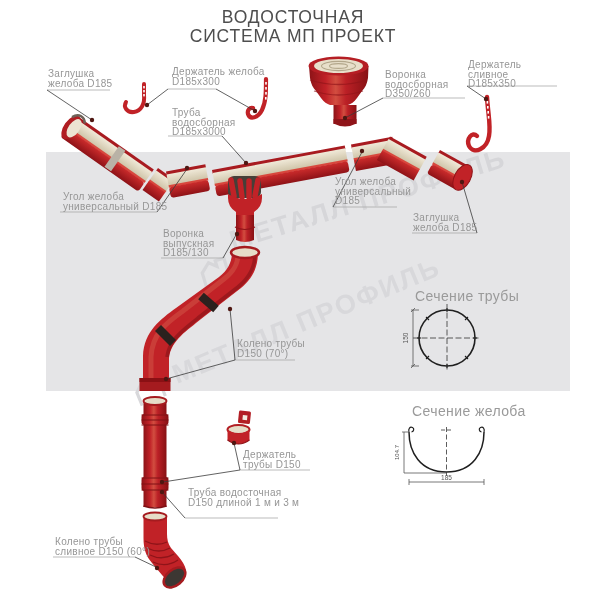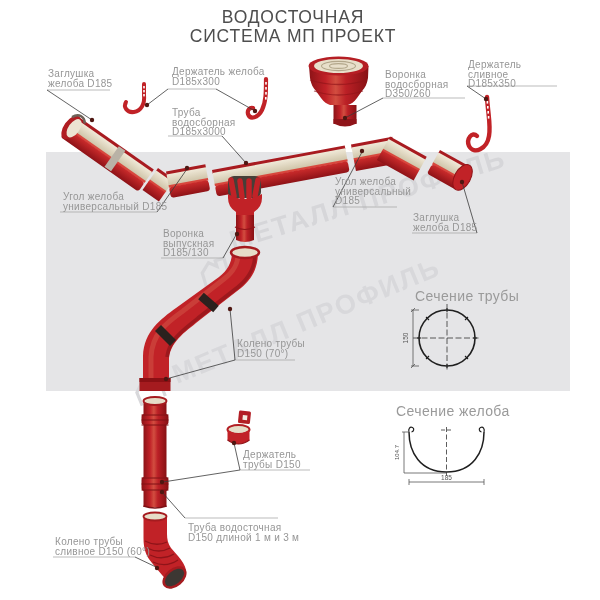--- a/index.html
+++ b/index.html
@@ -327,25 +327,25 @@
   <div>D185/130</div>
 </div>
 <div class="co" style="left:237px;top:339px">
   <div>Колено трубы</div>
   <div>D150 (70°)</div>
 </div>
 <div class="co" style="left:243px;top:450px">
   <div>Держатель</div>
   <div>трубы D150</div>
 </div>
-<div class="co" style="left:188px;top:523px">
+<div class="co" style="left:188px;top:488px">
   <div>Труба водосточная</div>
   <div>D150 длиной 1 м и 3 м</div>
 </div>
 <div class="co" style="left:55px;top:537px">
   <div>Колено трубы</div>
   <div>сливное D150 (60°)</div>
 </div>
 
 <div class="sec-title" style="left:415px;top:288px">Сечение трубы</div>
-<div class="sec-title" style="left:396px;top:403px">Сечение желоба</div>
+<div class="sec-title" style="left:412px;top:403px">Сечение желоба</div>
 
 </div>
 
 </body></html>

